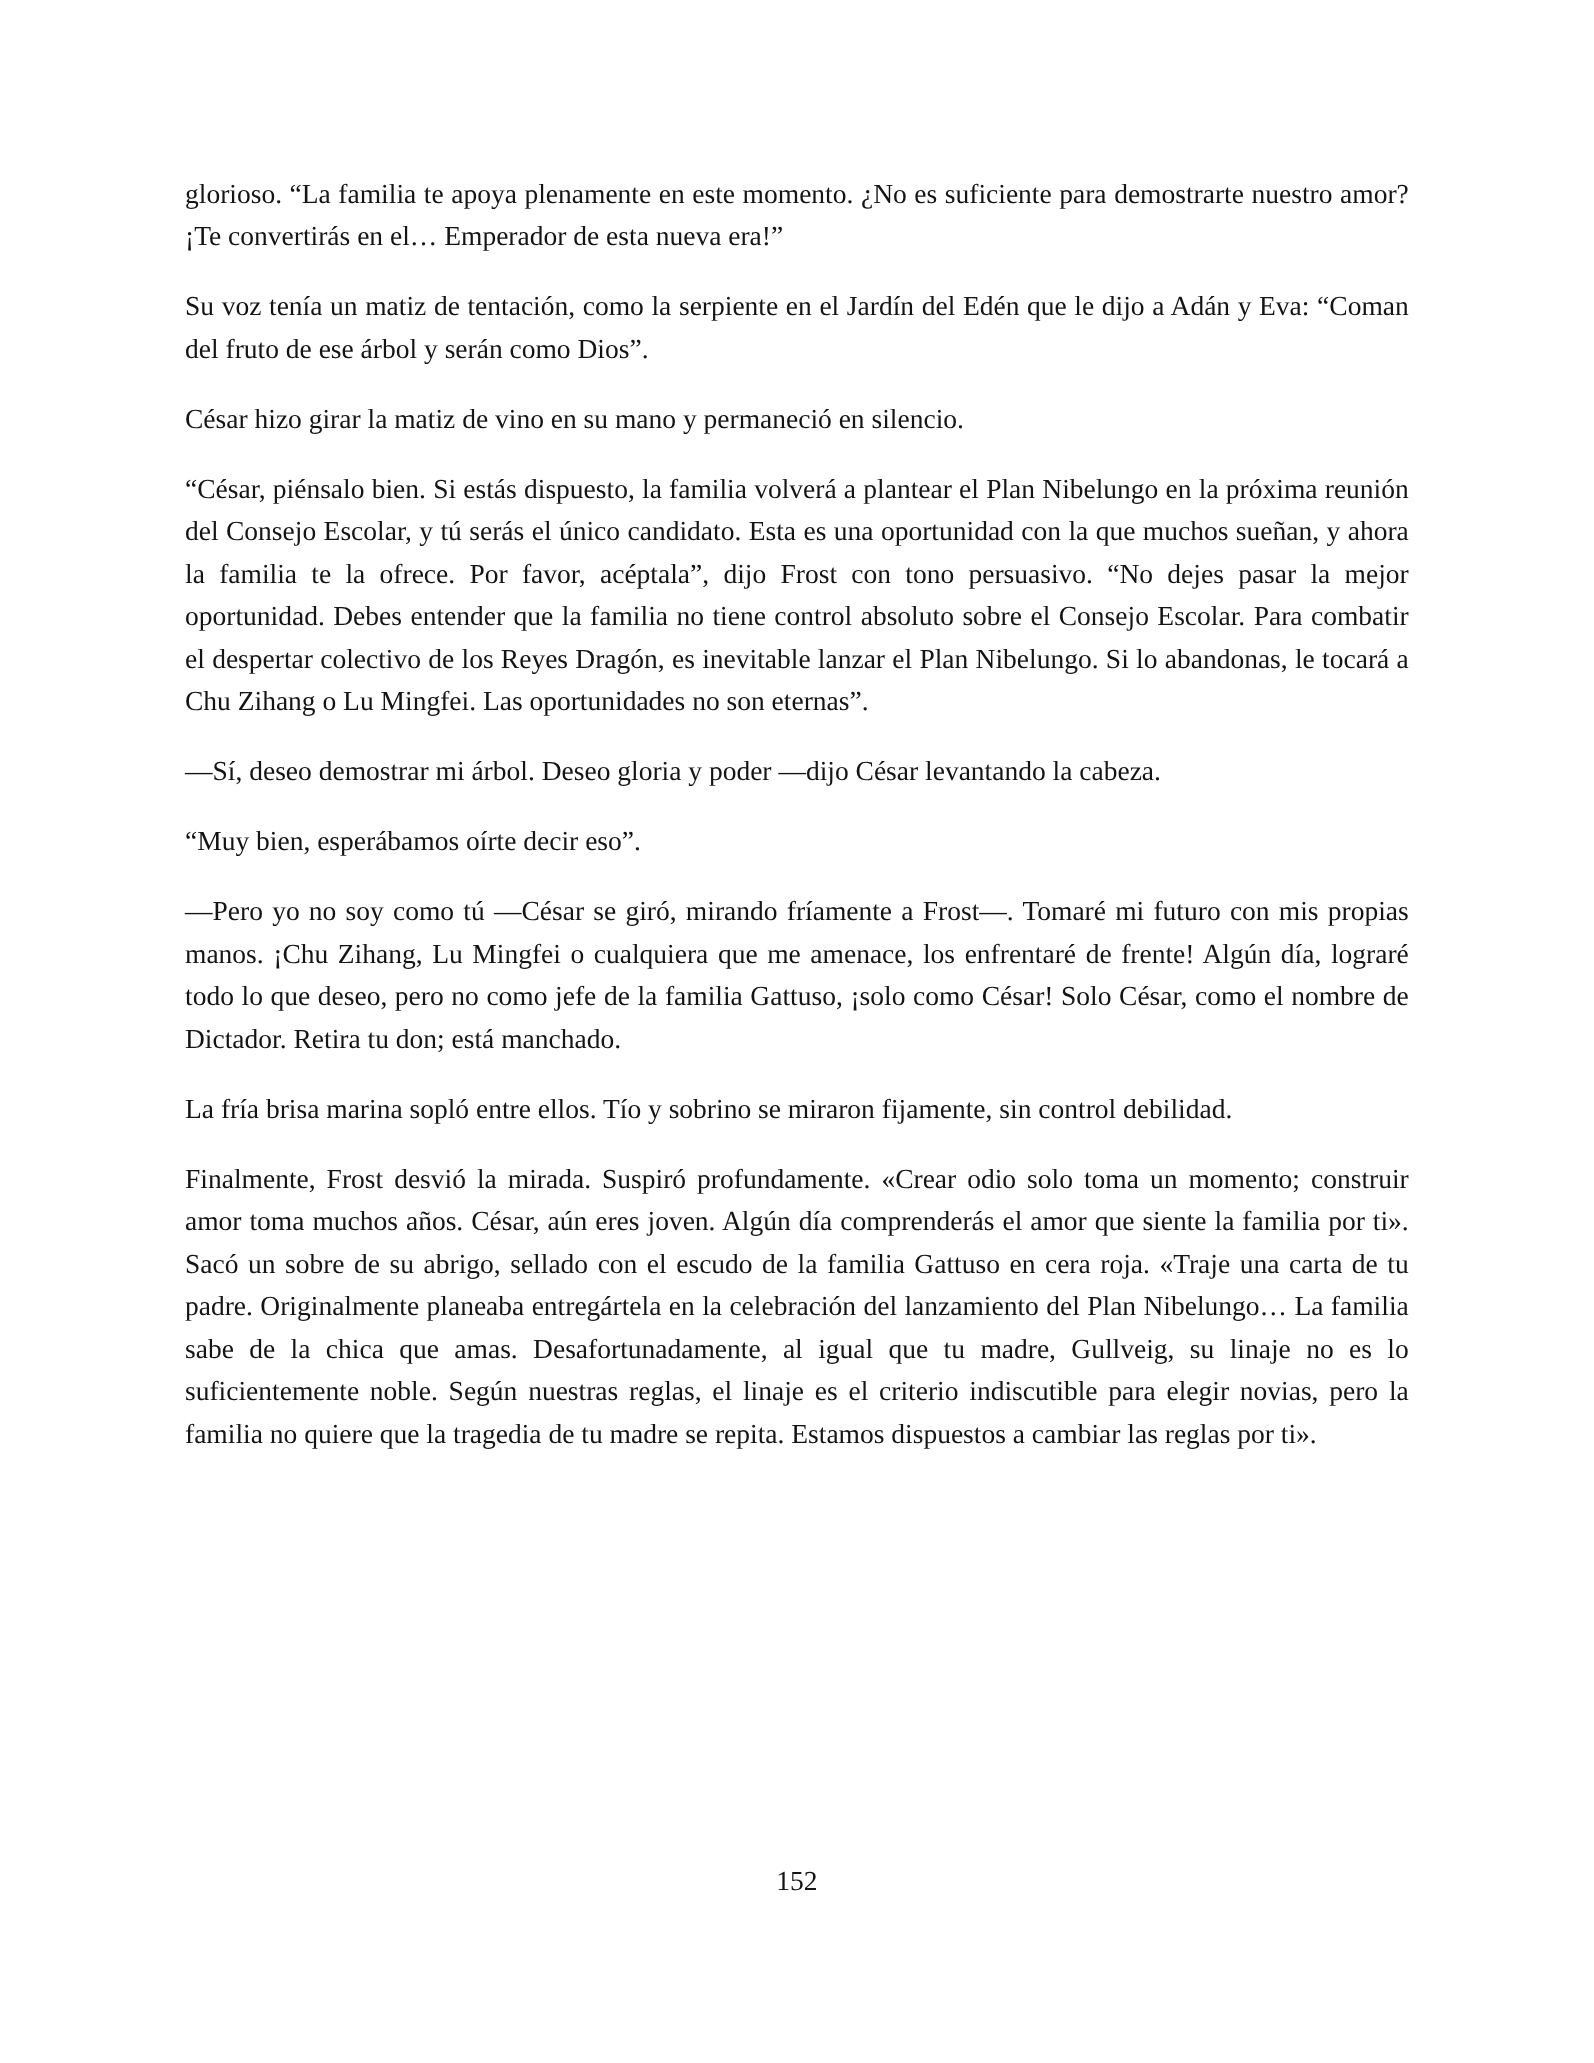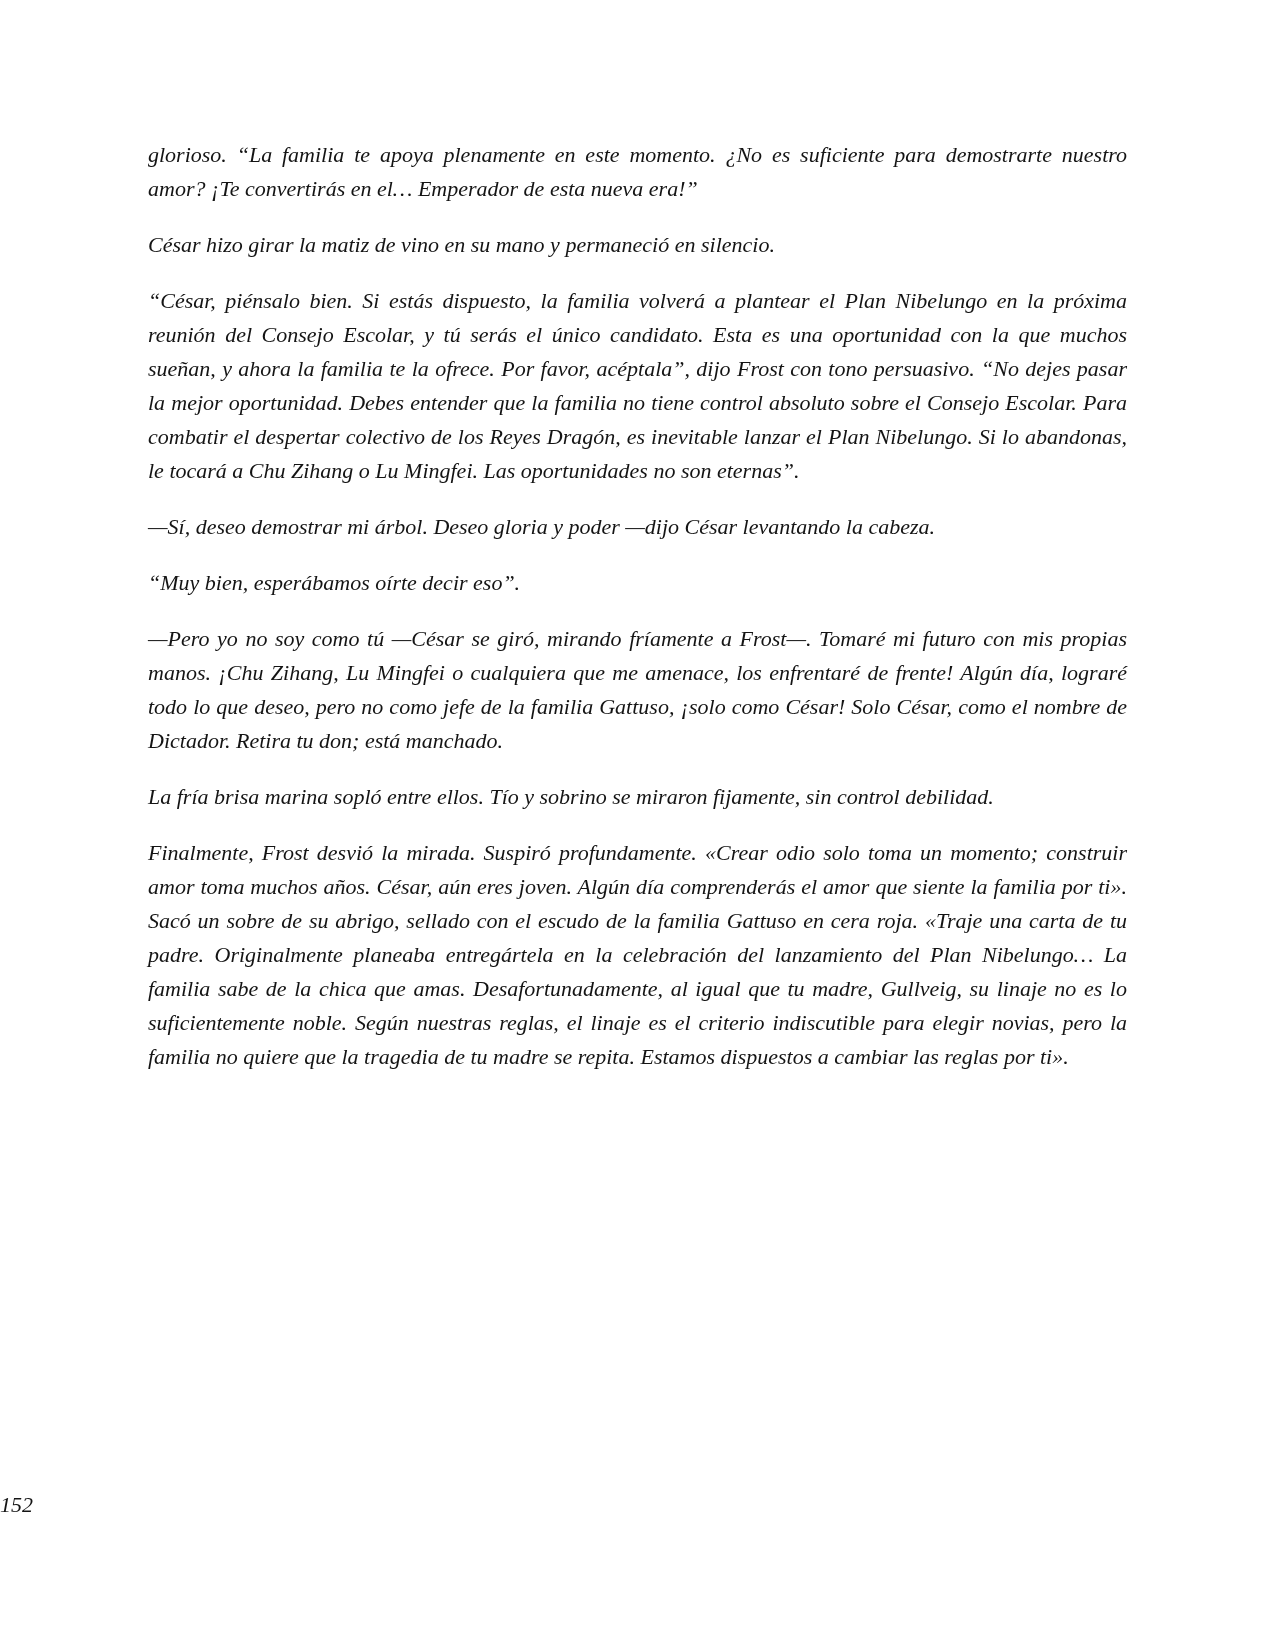--- a/index.html
+++ b/index.html
@@ -12,42 +12,42 @@
     width: 1275px;
     height: 1650px;
     box-sizing: border-box;
     background: #ffffff;
     padding: 138px 148px 0 148px;
     font-family: "Liberation Serif", "DejaVu Serif", serif;
     font-size: 22px;
     line-height: 34px;
     color: #141414;
     overflow: hidden;
-    font-style: italic;
   }
   .body-text p {
     margin: 0 0 22px 0;
     text-align: justify;
   }
   .page-number {
     position: absolute;
     left: 0;
     right: 0;
     bottom: 128px;
-    text-align: left;
+    text-align: center;
     font-size: 22px;
     color: #141414;
   }
 </style>
 </head>
 <body>
 
 <div class="page">
   <div class="body-text">
     <p>glorioso. “La familia te apoya plenamente en este momento. ¿No es suficiente para demostrarte nuestro amor? ¡Te convertirás en el… Emperador de esta nueva era!”</p>
+    <p>Su voz tenía un matiz de tentación, como la serpiente en el Jardín del Edén que le dijo a Adán y Eva: “Coman del fruto de ese árbol y serán como Dios”.</p>
     <p>César hizo girar la matiz de vino en su mano y permaneció en silencio.</p>
     <p>“César, piénsalo bien. Si estás dispuesto, la familia volverá a plantear el Plan Nibelungo en la próxima reunión del Consejo Escolar, y tú serás el único candidato. Esta es una oportunidad con la que muchos sueñan, y ahora la familia te la ofrece. Por favor, acéptala”, dijo Frost con tono persuasivo. “No dejes pasar la mejor oportunidad. Debes entender que la familia no tiene control absoluto sobre el Consejo Escolar. Para combatir el despertar colectivo de los Reyes Dragón, es inevitable lanzar el Plan Nibelungo. Si lo abandonas, le tocará a Chu Zihang o Lu Mingfei. Las oportunidades no son eternas”.</p>
     <p>—Sí, deseo demostrar mi árbol. Deseo gloria y poder —dijo César levantando la cabeza.</p>
     <p>“Muy bien, esperábamos oírte decir eso”.</p>
     <p>—Pero yo no soy como tú —César se giró, mirando fríamente a Frost—. Tomaré mi futuro con mis propias manos. ¡Chu Zihang, Lu Mingfei o cualquiera que me amenace, los enfrentaré de frente! Algún día, lograré todo lo que deseo, pero no como jefe de la familia Gattuso, ¡solo como César! Solo César, como el nombre de Dictador. Retira tu don; está manchado.</p>
     <p>La fría brisa marina sopló entre ellos. Tío y sobrino se miraron fijamente, sin control debilidad.</p>
     <p>Finalmente, Frost desvió la mirada. Suspiró profundamente. «Crear odio solo toma un momento; construir amor toma muchos años. César, aún eres joven. Algún día comprenderás el amor que siente la familia por ti». Sacó un sobre de su abrigo, sellado con el escudo de la familia Gattuso en cera roja. «Traje una carta de tu padre. Originalmente planeaba entregártela en la celebración del lanzamiento del Plan Nibelungo… La familia sabe de la chica que amas. Desafortunadamente, al igual que tu madre, Gullveig, su linaje no es lo suficientemente noble. Según nuestras reglas, el linaje es el criterio indiscutible para elegir novias, pero la familia no quiere que la tragedia de tu madre se repita. Estamos dispuestos a cambiar las reglas por ti».</p>
   </div>
   <div class="page-number">152</div>
 </div>

